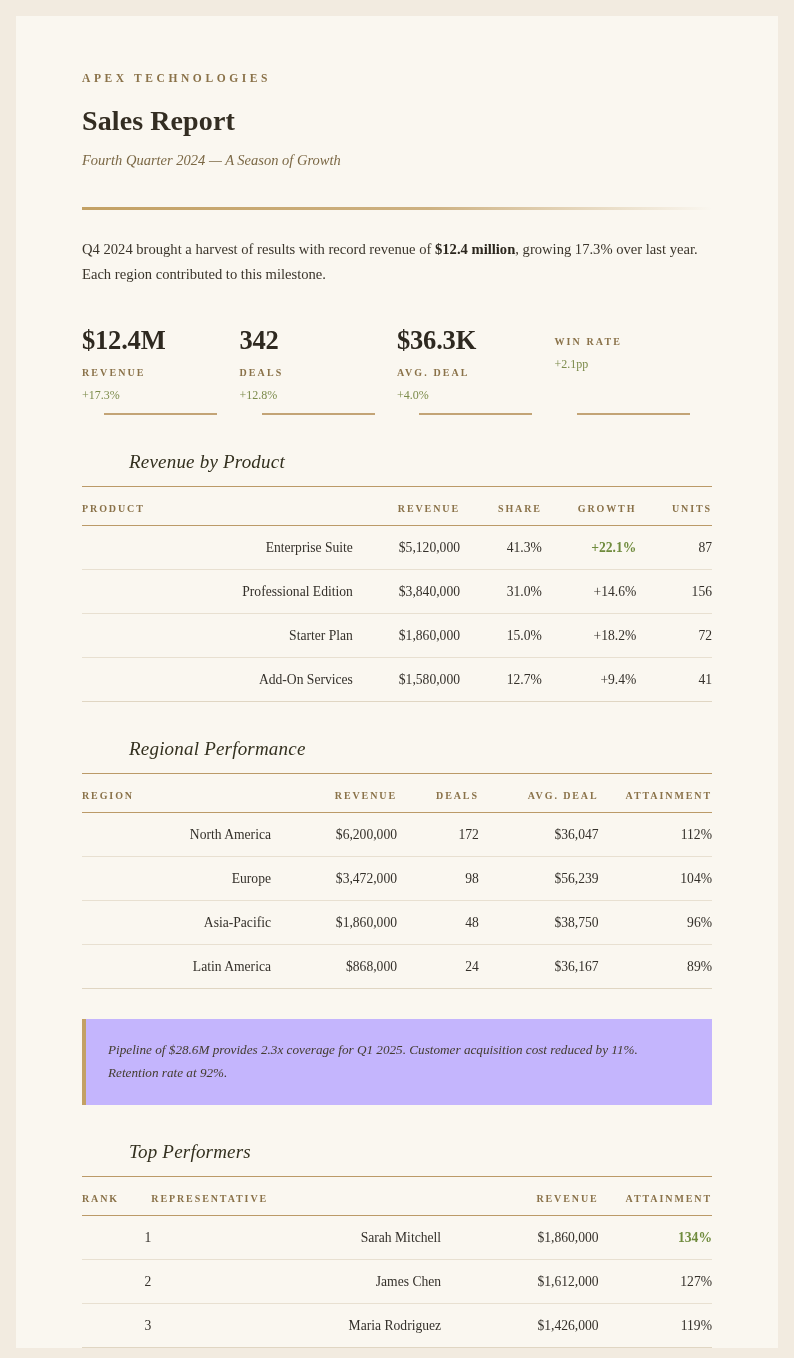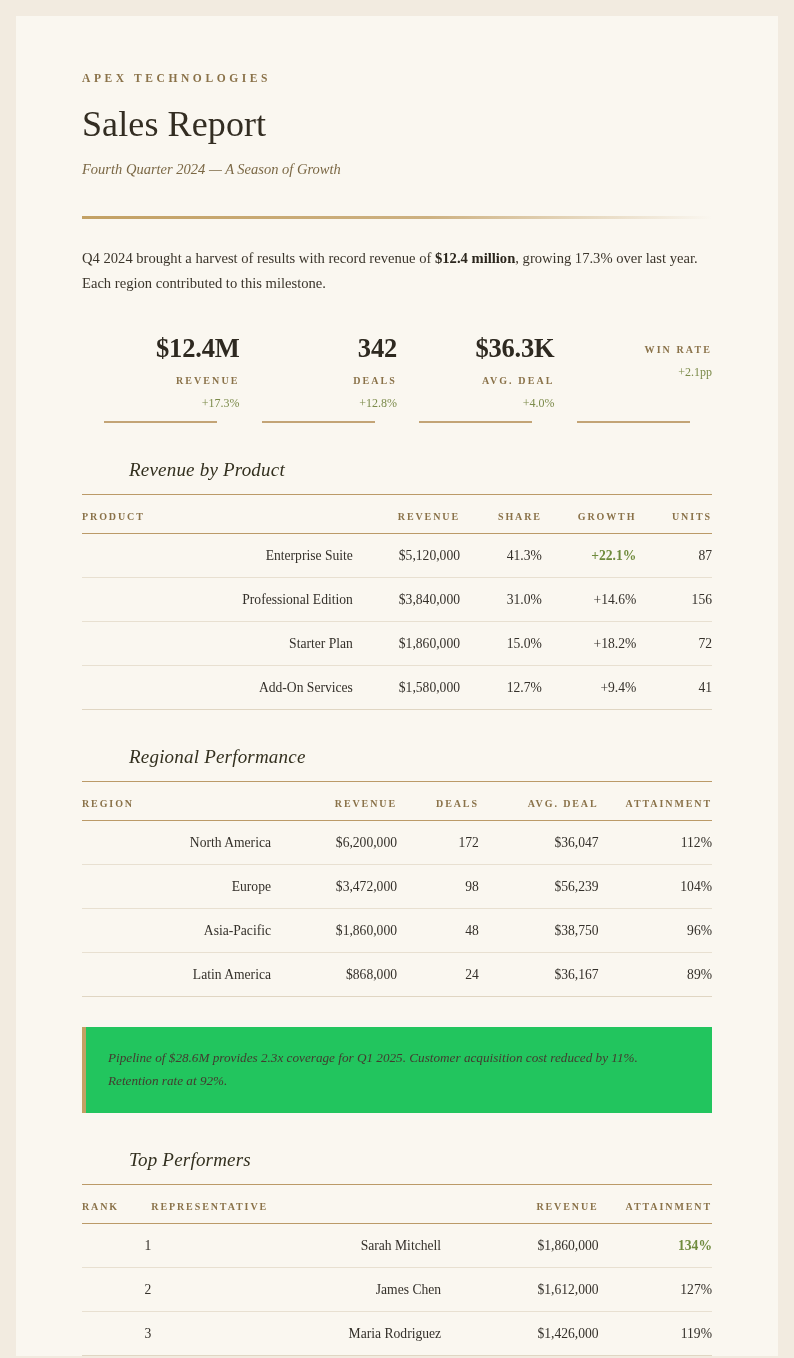--- a/index.html
+++ b/index.html
@@ -25,22 +25,22 @@
 
   
   .eyebrow {
     font-size: 11.5px;
     letter-spacing: 3.6px;
     color: #8a7249;
     text-transform: uppercase;
     font-weight: 700;
   }
   .doc-title {
-    font-size: 36px;
-    font-weight: 400;
+    font-size: 28px;
+    font-weight: 700;
     color: #332d22;
     letter-spacing: 0.1px;
     margin-top: 22px;
     line-height: 1.05;
   }
   .doc-subtitle {
     font-size: 14.5px;
     font-style: italic;
     color: #7b6845;
     margin-top: 17px;
@@ -60,21 +60,21 @@
   }
   .intro b { font-weight: 700; color: #2b261d; text-align: right; }
 
   
   .kpi-row {
     display: flex;
     margin-top: 37px;
   }
   .kpi {
     flex: 1;
-    text-align: right;
+    text-align: left;
     padding-bottom: 12px;
     position: relative;
   }
   .kpi::after {
     content: "";
     position: absolute;
     left: 14%;
     right: 14%;
     bottom: 0;
     height: 2px;
@@ -160,21 +160,21 @@
 
   
   .t-perf col.c0 { width: 11%; }
   .t-perf col.c1 { width: 46%; }
   .t-perf col.c2 { width: 25%; }
   .t-perf col.c3 { width: 18%; }
 
   
   .callout {
     margin-top: 30px;
-    background: #22c55e;
+    background: #c4b5fd;
     border-left: 4px solid #c3a164;
     padding: 19px 22px 20px 22px;
   }
   .callout p {
     font-size: 13.2px;
     font-style: italic;
     line-height: 1.78;
     color: #433c2f;
   }
 </style>

